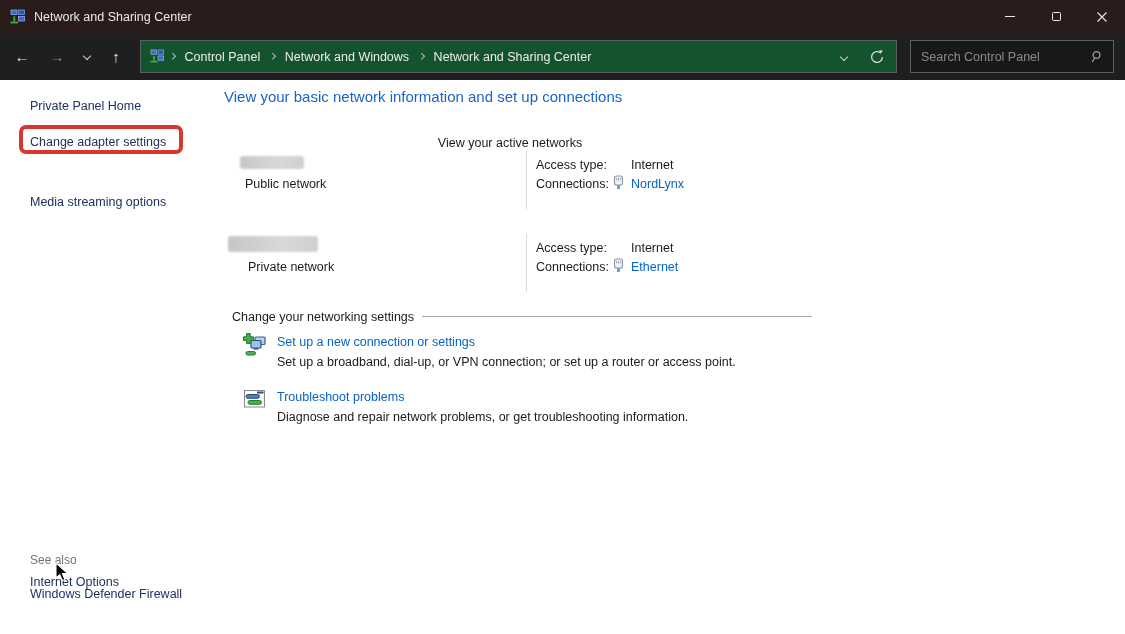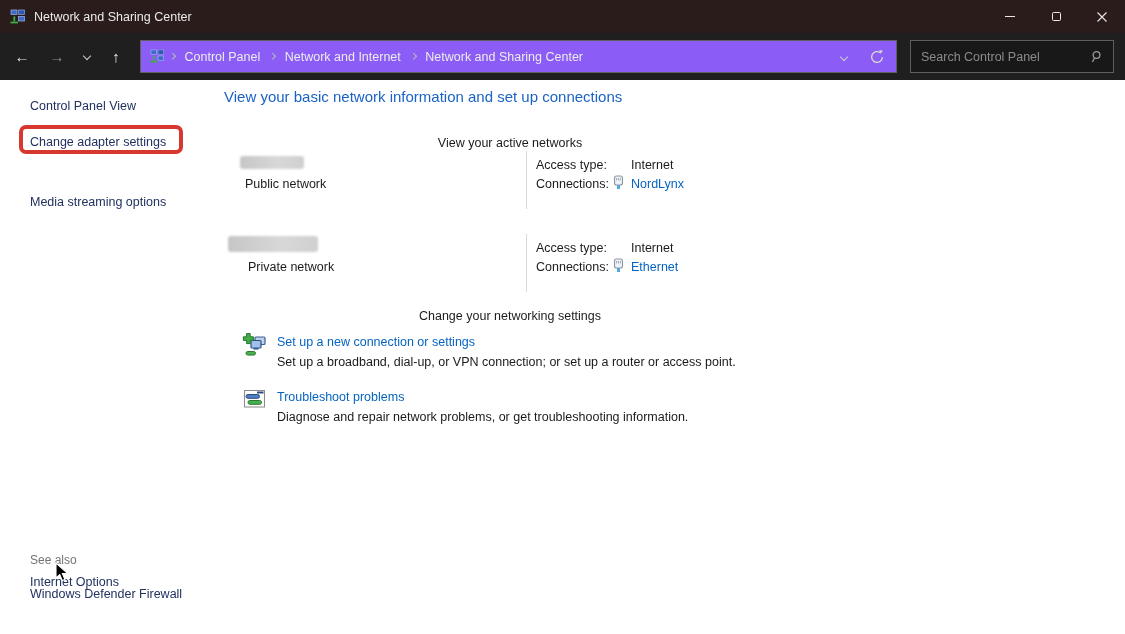--- a/index.html
+++ b/index.html
@@ -15,21 +15,21 @@
   .glyph-min { width:10px; height:1px; background:#e8e8e8; }
   .glyph-max { width:9px; height:9px; border:1px solid #e8e8e8; border-radius:1.5px; }
 
   
   .navbar { position:absolute; left:0; top:33px; width:1125px; height:47px; background:#1f1f1f; }
   .nav-btn { position:absolute; top:9px; width:28px; height:28px; display:flex; align-items:center; justify-content:center; font-size:15px; color:#e4e4e4; border-radius:4px; }
   .nav-btn.dim { color:#8d8d8d; }
   .chev { display:inline-block; width:6px; height:6px; border-right:1.4px solid #cfcfcf; border-bottom:1.4px solid #cfcfcf; }
   .chev.down { transform:rotate(45deg); }
   .chev.right { transform:rotate(-45deg); width:4.5px; height:4.5px; border-color:#b9b9b9; }
-  .addressbar { position:absolute; left:140px; top:7px; width:757px; height:33px; background:#8b5cf6; border:1px solid #5f5f5f; display:flex; align-items:center; font-size:12.5px; color:#ececec; }
+  .addressbar { position:absolute; left:140px; top:7px; width:757px; height:33px; background:#14532d; border:1px solid #5f5f5f; display:flex; align-items:center; font-size:12.5px; color:#ececec; }
   .addressbar .app-icon { margin-left:9px; }
   .crumb-sep { margin:0 5px; }
   .crumb { padding:0 5px; white-space:nowrap; }
   .spacer { flex:1; }
   .dd-chev { margin-right:22px; }
   .refresh { margin-right:11px; display:flex; }
   .searchbox { position:absolute; left:910px; top:7px; width:204px; height:33px; background:#181818; border:1px solid #5f5f5f; display:flex; align-items:center; }
   .searchbox input { flex:1; background:transparent; border:none; outline:none; padding-left:10px; font-size:12.5px; color:#cfcfcf; font-family:"Liberation Sans",sans-serif; }
   .searchbox input::placeholder { color:#8b8b8b; }
   .magnifier { margin-right:10px; display:flex; }
@@ -91,21 +91,21 @@
       <svg class="app-icon" width="15" height="15" viewBox="0 0 16 16">
         <rect x="1" y="1" width="6" height="4.6" fill="#3e69c8" stroke="#9db5e8" stroke-width="0.7"></rect>
         <rect x="8.6" y="1" width="6" height="4.6" fill="#2f57b0" stroke="#8aa6de" stroke-width="0.7"></rect>
         <rect x="8.6" y="7.4" width="6" height="4.6" fill="#3e69c8" stroke="#9db5e8" stroke-width="0.7"></rect>
         <rect x="3.4" y="7.4" width="1.8" height="5" fill="#3fae45"></rect>
         <rect x="0.5" y="12.6" width="7.5" height="1.8" fill="#3fae45"></rect>
       </svg>
       <span class="crumb-sep chev right"></span>
       <span class="crumb">Control Panel</span>
       <span class="crumb-sep chev right"></span>
-      <span class="crumb">Network and Internet</span>
+      <span class="crumb">Network and Windows</span>
       <span class="crumb-sep chev right"></span>
       <span class="crumb">Network and Sharing Center</span>
       <span class="spacer"></span>
       <span class="chev down dd-chev"></span>
       <span class="refresh">
         <svg width="16" height="16" viewBox="0 0 16 16">
           <path d="M13.4 8 A5.4 5.4 0 1 1 11.4 3.8" fill="none" stroke="#d8d8d8" stroke-width="1.3"></path>
           <path d="M10.2 1.2 L13.8 1.6 L11.6 5.1 Z" fill="#d8d8d8"></path>
         </svg>
       </span>
@@ -117,21 +117,21 @@
         <svg width="14" height="14" viewBox="0 0 14 14">
           <circle cx="7.5" cy="5" r="3.4" fill="none" stroke="#9a9a9a" stroke-width="1.3"></circle>
           <path d="M5.6 7.8 L3.4 12" stroke="#9a9a9a" stroke-width="1.3"></path>
         </svg>
       </span>
     </div>
   </div>
 
   <div class="content">
 
-    <div class="abs side-link" style="left:30px; top:20px;">Control Panel View</div>
+    <div class="abs side-link" style="left:30px; top:20px;">Private Panel Home</div>
 
     <div class="red-annotation"></div>
     <div class="abs side-link" style="left:30px; top:56px;">Change adapter settings</div>
 
 
     <div class="abs side-link" style="left:30px; top:116px;">Media streaming options</div>
 
     <div class="abs gray-head" style="left:30px; top:473px;">See also</div>
     <div class="abs side-link" style="left:30px; top:496px;">Internet Options</div>
     <div class="abs side-link" style="left:30px; top:508px;">Windows Defender Firewall</div>
@@ -166,21 +166,21 @@
     <div class="abs lbl" style="left:536px; top:161px;">Access type:</div>
     <div class="abs lbl" style="left:631px; top:161px;">Internet</div>
     <div class="abs lbl" style="left:536px; top:180px;">Connections:</div>
     <svg class="abs" style="left:613px; top:178px;" width="11" height="15" viewBox="0 0 11 15">
       <rect x="1.5" y="1" width="8" height="9" rx="2" fill="#eef2f7" stroke="#8f96a3" stroke-width="1.1"></rect>
       <path d="M3.6 3 v2.4 M5.5 3 v2.4 M7.4 3 v2.4" stroke="#9aa2b0" stroke-width="0.9"></path>
       <rect x="4" y="10" width="3" height="4" fill="#56a9e0"></rect>
     </svg>
     <div class="abs link" style="left:631px; top:180px;">Ethernet</div>
 
-    <div class="abs sect-hdr" style="left:224px; top:229px;flex-direction:column;">
+    <div class="abs sect-hdr" style="left:232px; top:229px;">
       <span class="txt">Change your networking settings</span>
       <span class="rule"></span>
     </div>
 
     <svg class="abs" style="left:242px; top:252px;" width="27" height="27" viewBox="0 0 27 27">
       <rect x="13" y="5" width="10" height="7.5" rx="1" fill="#bcd0ea" stroke="#3a5e94" stroke-width="1.2"></rect>
       <rect x="9" y="8.5" width="10" height="7.5" rx="1" fill="#9fc0e8" stroke="#2f4f86" stroke-width="1.2"></rect>
       <rect x="11.5" y="16" width="5" height="1.6" fill="#3a5e94"></rect>
       <rect x="4" y="19.5" width="9.5" height="3.6" rx="1.8" fill="#49b04f" stroke="#2b7a33" stroke-width="1"></rect>
       <path d="M4.6 1.6 h3.6 v3.2 h3.2 v3.6 H8.2 v3.2 H4.6 V8.4 H1.4 V4.8 h3.2 Z" fill="#44ad4a" stroke="#1f7a2e" stroke-width="1"></path>

